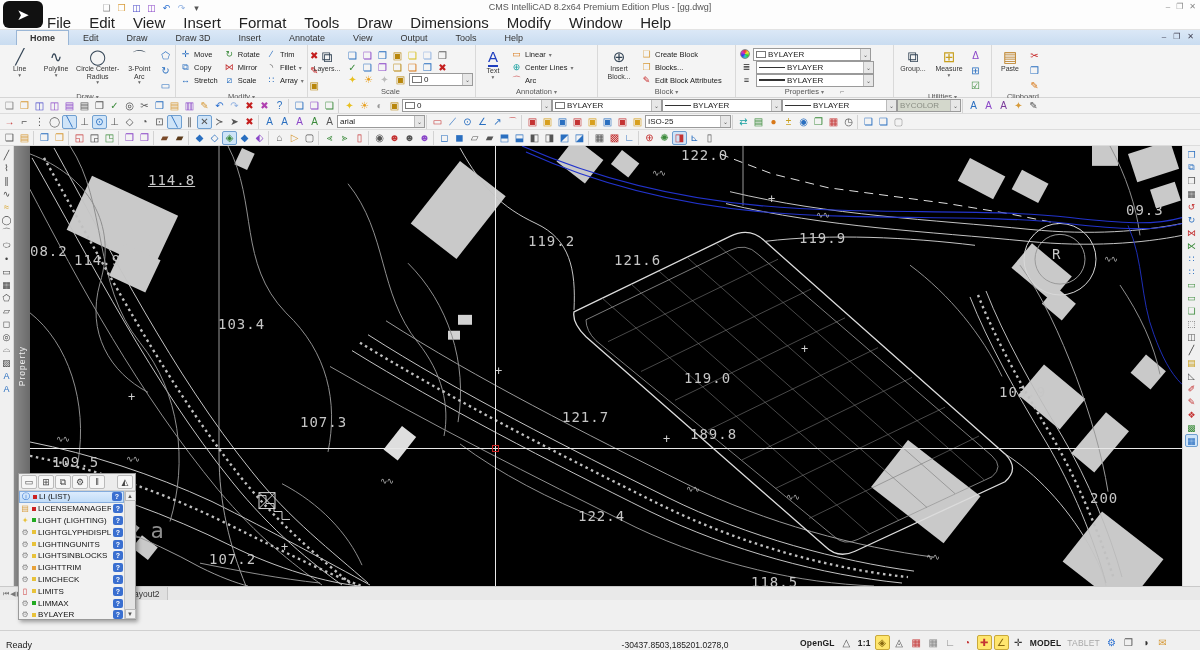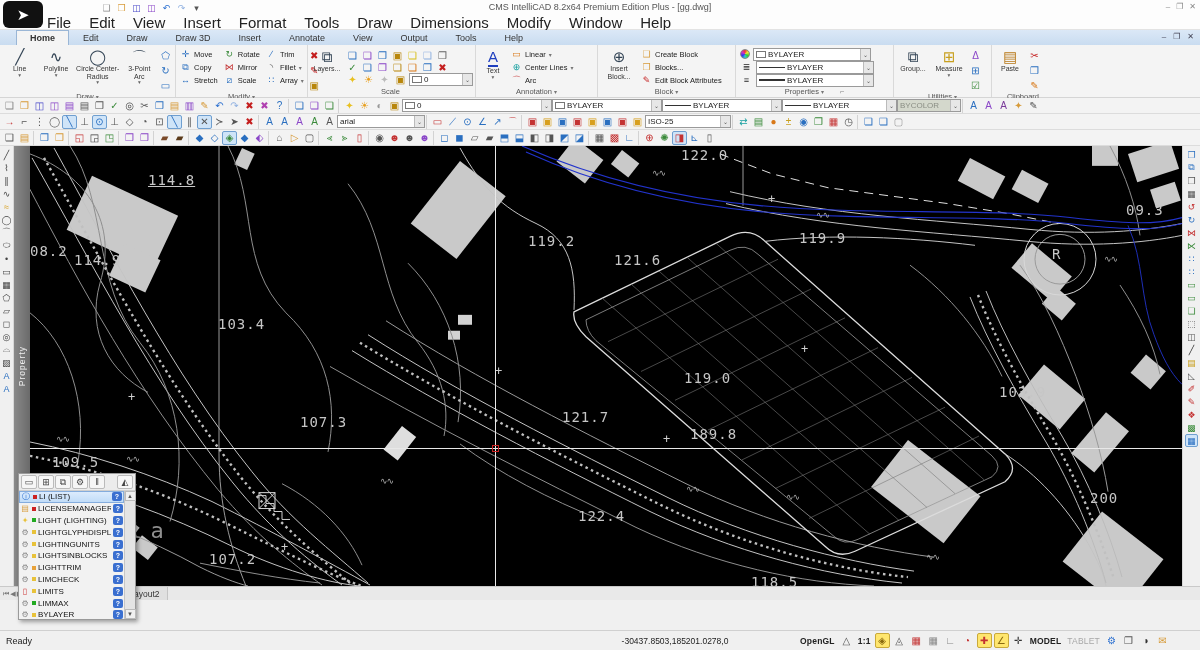--- a/index.html
+++ b/index.html
@@ -80,21 +80,21 @@
   #cmdwin{position:absolute;left:0;top:600px;width:1200px;height:30px;background:#f6f6f6;border-top:1px solid #cfcfcf}
   #cmdgutter{position:absolute;left:0;top:0;width:13px;height:30px;background:#ececec;border-right:1px solid #d5d5d5;display:flex;flex-direction:column;align-items:center;color:#666;font-size:7px}
   #cmdhist{position:absolute;left:14px;top:0;width:1186px;height:15px;font-family:"DejaVu Sans Mono",monospace;font-size:9.5px;display:flex;align-items:center}
   #hist-gray{position:absolute;left:30px;color:#9a9a9a}
   #hist-black{position:absolute;left:126px;color:#111;background:#f6f6f6;padding-left:3px}
   #cmdline{position:absolute;left:14px;top:15px;width:1186px;height:15px;background:#fff;border:1px solid #bfbfbf;display:flex;align-items:center;padding-left:3px;font-family:"DejaVu Sans Mono",monospace;font-size:9.5px;color:#000}
   .caret{display:inline-block;width:1px;height:11px;background:#000;margin-left:1px;animation:blink 1s steps(1) infinite}
   @keyframes blink{50%{opacity:0}}
 
   
-  #statusbar{position:absolute;left:0;top:630px;width:1200px;height:20px;background:#f0f0f0;border-top:1px solid #d0d0d0;display:flex;align-items:center}
+  #statusbar{position:absolute;left:0;top:630px;width:1200px;height:20px;background:#f0f0f0;border-top:1px solid #d0d0d0;display:flex;align-items:flex-end}
   #status-left{padding-left:6px;font-size:9px;color:#222;flex:0 0 560px}
   #coords{font-size:8.5px;color:#222;width:230px;text-align:center}
   #stat-icons{display:flex;align-items:center;gap:2px;margin-left:8px}
   .sic{display:inline-flex;align-items:center;justify-content:center;min-width:15px;height:15px;font-size:10px;color:#555;border:1px solid transparent;border-radius:2px;padding:0 1px}
   .sic.txt{font-size:8.5px;font-weight:bold;color:#222;letter-spacing:.2px}
   .sic.gray{color:#a8a8a8;font-weight:normal}
   .sic.hl{background:#ffe66e;border-color:#c9a93a}
 
   
   #popup{position:absolute;left:18px;top:473px;width:118px;height:147px;background:#f2f2f2;border:1px solid #9a9a9a;box-shadow:2px 2px 4px rgba(0,0,0,.35);z-index:50}

